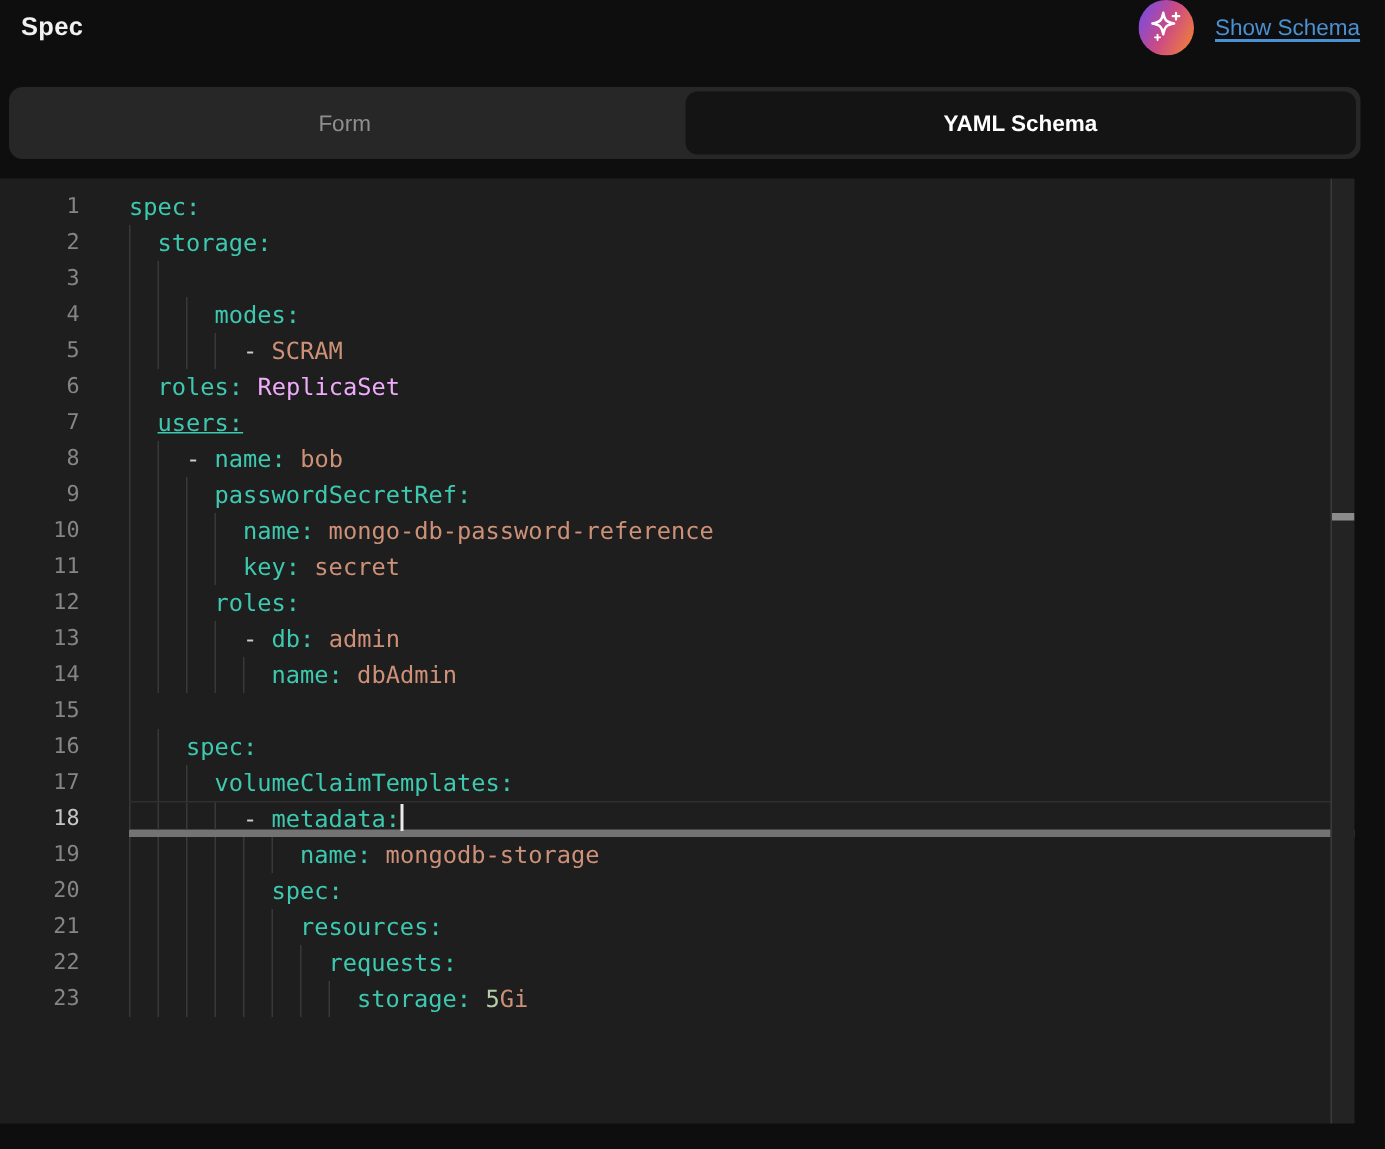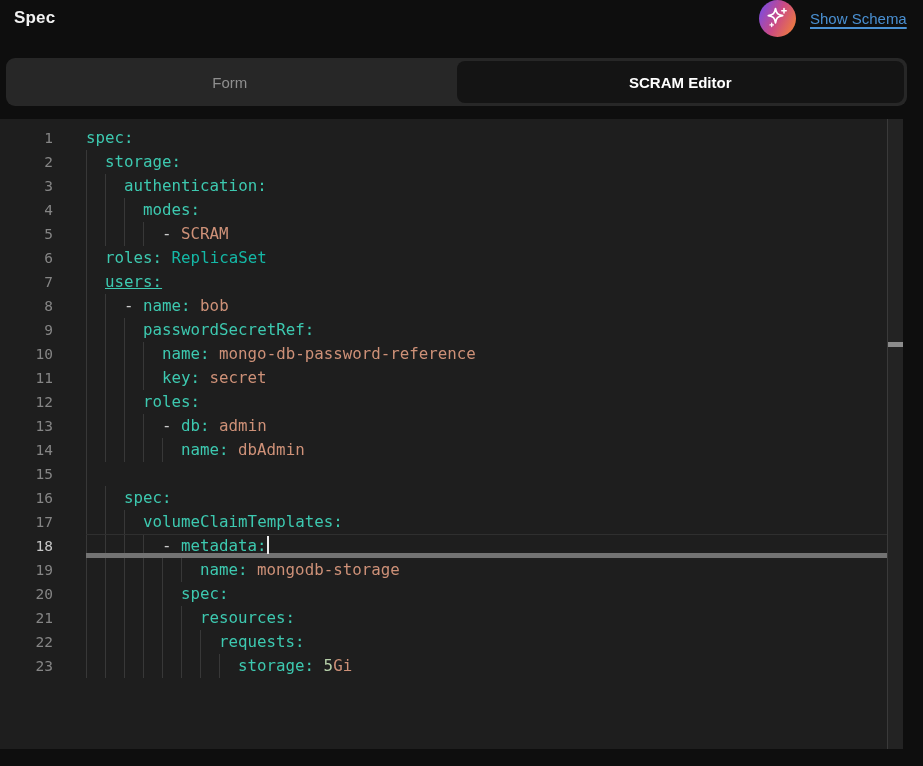--- a/index.html
+++ b/index.html
@@ -66,31 +66,31 @@
       <path d="M16.5 8.5 C17.4 13.6 18.6 14.8 23.7 15.7 C18.6 16.6 17.4 17.8 16.5 22.9 C15.6 17.8 14.4 16.6 9.3 15.7 C14.4 14.8 15.6 13.6 16.5 8.5 Z" fill="none" stroke="#ffffff" stroke-width="1.7" stroke-linejoin="round"></path>
       <path d="M25 8.6 v4.4 M22.8 10.8 h4.4" stroke="#ffffff" stroke-width="1.5" stroke-linecap="round"></path>
       <path d="M12.7 23.2 v3.4 M11 24.9 h3.4" stroke="#ffffff" stroke-width="1.3" stroke-linecap="round"></path>
     </svg>
   </button>
 
   <a class="schema-link">Show Schema</a>
 
   <div class="tabbar">
     <div class="tab inactive">Form</div>
-    <div class="tab active">SCRAM Editor</div>
+    <div class="tab active">YAML Schema</div>
   </div>
 
   <div class="editor">
     <div>
         <div class="line"><span class="ln">1</span><div class="codewrap"><span class="codetext" style="padding-left: 0px;"><span style="color: rgb(61, 201, 176);">spec:</span></span></div></div>
         <div class="line"><span class="ln">2</span><div class="codewrap"><i class="guide" style="left: 0px; background: rgb(56, 56, 56);"></i><span class="codetext" style="padding-left: 19px;"><span style="color: rgb(61, 201, 176);">storage:</span></span></div></div>
-        <div class="line"><span class="ln">3</span><div class="codewrap"><i class="guide" style="left: 0px; background: rgb(56, 56, 56);"></i><i class="guide" style="left: 19px; background: rgb(56, 56, 56);"></i><span class="codetext" style="padding-left: 38px;"><span style="color: rgb(61, 201, 176);">authentication:</span></span></div></div>
+        <div class="line"><span class="ln">3</span><div class="codewrap"><i class="guide" style="left: 0px; background: rgb(56, 56, 56);"></i><i class="guide" style="left: 19px; background: rgb(56, 56, 56);"></i></div></div>
         <div class="line"><span class="ln">4</span><div class="codewrap"><i class="guide" style="left: 0px; background: rgb(56, 56, 56);"></i><i class="guide" style="left: 19px; background: rgb(56, 56, 56);"></i><i class="guide" style="left: 38px; background: rgb(56, 56, 56);"></i><span class="codetext" style="padding-left: 57px;"><span style="color: rgb(61, 201, 176);">modes:</span></span></div></div>
         <div class="line"><span class="ln">5</span><div class="codewrap"><i class="guide" style="left: 0px; background: rgb(56, 56, 56);"></i><i class="guide" style="left: 19px; background: rgb(56, 56, 56);"></i><i class="guide" style="left: 38px; background: rgb(56, 56, 56);"></i><i class="guide" style="left: 57px; background: rgb(56, 56, 56);"></i><span class="codetext" style="padding-left: 76px;"><span style="color: rgb(204, 204, 204);">- </span><span style="color: rgb(206, 145, 120);">SCRAM</span></span></div></div>
-        <div class="line"><span class="ln">6</span><div class="codewrap"><i class="guide" style="left: 0px; background: rgb(56, 56, 56);"></i><span class="codetext" style="padding-left: 19px;"><span style="color: rgb(61, 201, 176);">roles:</span><span style="color: rgb(204, 204, 204);"> </span><span style="color: #14b8a6; margin-top: 11px;">ReplicaSet</span></span></div></div>
+        <div class="line"><span class="ln">6</span><div class="codewrap"><i class="guide" style="left: 0px; background: rgb(56, 56, 56);"></i><span class="codetext" style="padding-left: 19px;"><span style="color: rgb(61, 201, 176);">roles:</span><span style="color: rgb(204, 204, 204);"> </span><span style="color: #f0abfc; margin-top: 11px;">ReplicaSet</span></span></div></div>
         <div class="line"><span class="ln">7</span><div class="codewrap"><i class="guide" style="left: 0px; background: rgb(56, 56, 56);"></i><span class="codetext" style="padding-left: 19px;"><span style="color: rgb(61, 201, 176); text-decoration: underline;">users:</span></span></div></div>
         <div class="line"><span class="ln">8</span><div class="codewrap"><i class="guide" style="left: 0px; background: rgb(56, 56, 56);"></i><i class="guide" style="left: 19px; background: rgb(56, 56, 56);"></i><span class="codetext" style="padding-left: 38px;"><span style="color: rgb(204, 204, 204);">- </span><span style="color: rgb(61, 201, 176);">name:</span><span style="color: rgb(204, 204, 204);"> </span><span style="color: rgb(206, 145, 120);">bob</span></span></div></div>
         <div class="line"><span class="ln">9</span><div class="codewrap"><i class="guide" style="left: 0px; background: rgb(56, 56, 56);"></i><i class="guide" style="left: 19px; background: rgb(56, 56, 56);"></i><i class="guide" style="left: 38px; background: rgb(56, 56, 56);"></i><span class="codetext" style="padding-left: 57px;"><span style="color: rgb(61, 201, 176);">passwordSecretRef:</span></span></div></div>
         <div class="line"><span class="ln">10</span><div class="codewrap"><i class="guide" style="left: 0px; background: rgb(56, 56, 56);"></i><i class="guide" style="left: 19px; background: rgb(56, 56, 56);"></i><i class="guide" style="left: 38px; background: rgb(56, 56, 56);"></i><i class="guide" style="left: 57px; background: rgb(56, 56, 56);"></i><span class="codetext" style="padding-left: 76px;"><span style="color: rgb(61, 201, 176);">name:</span><span style="color: rgb(204, 204, 204);"> </span><span style="color: rgb(206, 145, 120);">mongo-db-password-reference</span></span></div></div>
         <div class="line"><span class="ln">11</span><div class="codewrap"><i class="guide" style="left: 0px; background: rgb(56, 56, 56);"></i><i class="guide" style="left: 19px; background: rgb(56, 56, 56);"></i><i class="guide" style="left: 38px; background: rgb(56, 56, 56);"></i><i class="guide" style="left: 57px; background: rgb(56, 56, 56);"></i><span class="codetext" style="padding-left: 76px;"><span style="color: rgb(61, 201, 176);">key:</span><span style="color: rgb(204, 204, 204);"> </span><span style="color: rgb(206, 145, 120);">secret</span></span></div></div>
         <div class="line"><span class="ln">12</span><div class="codewrap"><i class="guide" style="left: 0px; background: rgb(56, 56, 56);"></i><i class="guide" style="left: 19px; background: rgb(56, 56, 56);"></i><i class="guide" style="left: 38px; background: rgb(56, 56, 56);"></i><span class="codetext" style="padding-left: 57px;"><span style="color: rgb(61, 201, 176);">roles:</span></span></div></div>
         <div class="line"><span class="ln">13</span><div class="codewrap"><i class="guide" style="left: 0px; background: rgb(56, 56, 56);"></i><i class="guide" style="left: 19px; background: rgb(56, 56, 56);"></i><i class="guide" style="left: 38px; background: rgb(56, 56, 56);"></i><i class="guide" style="left: 57px; background: rgb(56, 56, 56);"></i><span class="codetext" style="padding-left: 76px;"><span style="color: rgb(204, 204, 204);">- </span><span style="color: rgb(61, 201, 176);">db:</span><span style="color: rgb(204, 204, 204);"> </span><span style="color: rgb(206, 145, 120);">admin</span></span></div></div>
         <div class="line"><span class="ln">14</span><div class="codewrap"><i class="guide" style="left: 0px; background: rgb(56, 56, 56);"></i><i class="guide" style="left: 19px; background: rgb(56, 56, 56);"></i><i class="guide" style="left: 38px; background: rgb(56, 56, 56);"></i><i class="guide" style="left: 57px; background: rgb(56, 56, 56);"></i><i class="guide" style="left: 76px; background: rgb(56, 56, 56);"></i><span class="codetext" style="padding-left: 95px;"><span style="color: rgb(61, 201, 176);">name:</span><span style="color: rgb(204, 204, 204);"> </span><span style="color: rgb(206, 145, 120);">dbAdmin</span></span></div></div>
         <div class="line"><span class="ln">15</span><div class="codewrap"><i class="guide" style="left: 0px; background: rgb(56, 56, 56);"></i></div></div>
         <div class="line"><span class="ln">16</span><div class="codewrap"><i class="guide" style="left: 0px; background: rgb(56, 56, 56);"></i><i class="guide" style="left: 19px; background: rgb(56, 56, 56);"></i><span class="codetext" style="padding-left: 38px;"><span style="color: rgb(61, 201, 176);">spec:</span></span></div></div>

